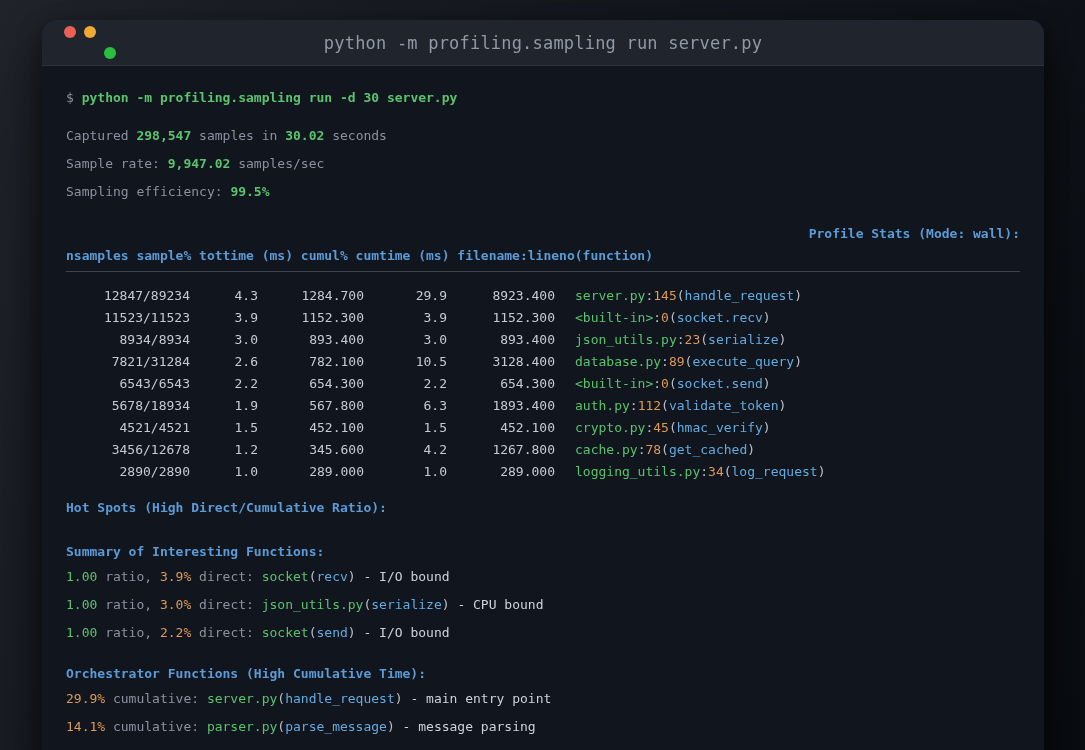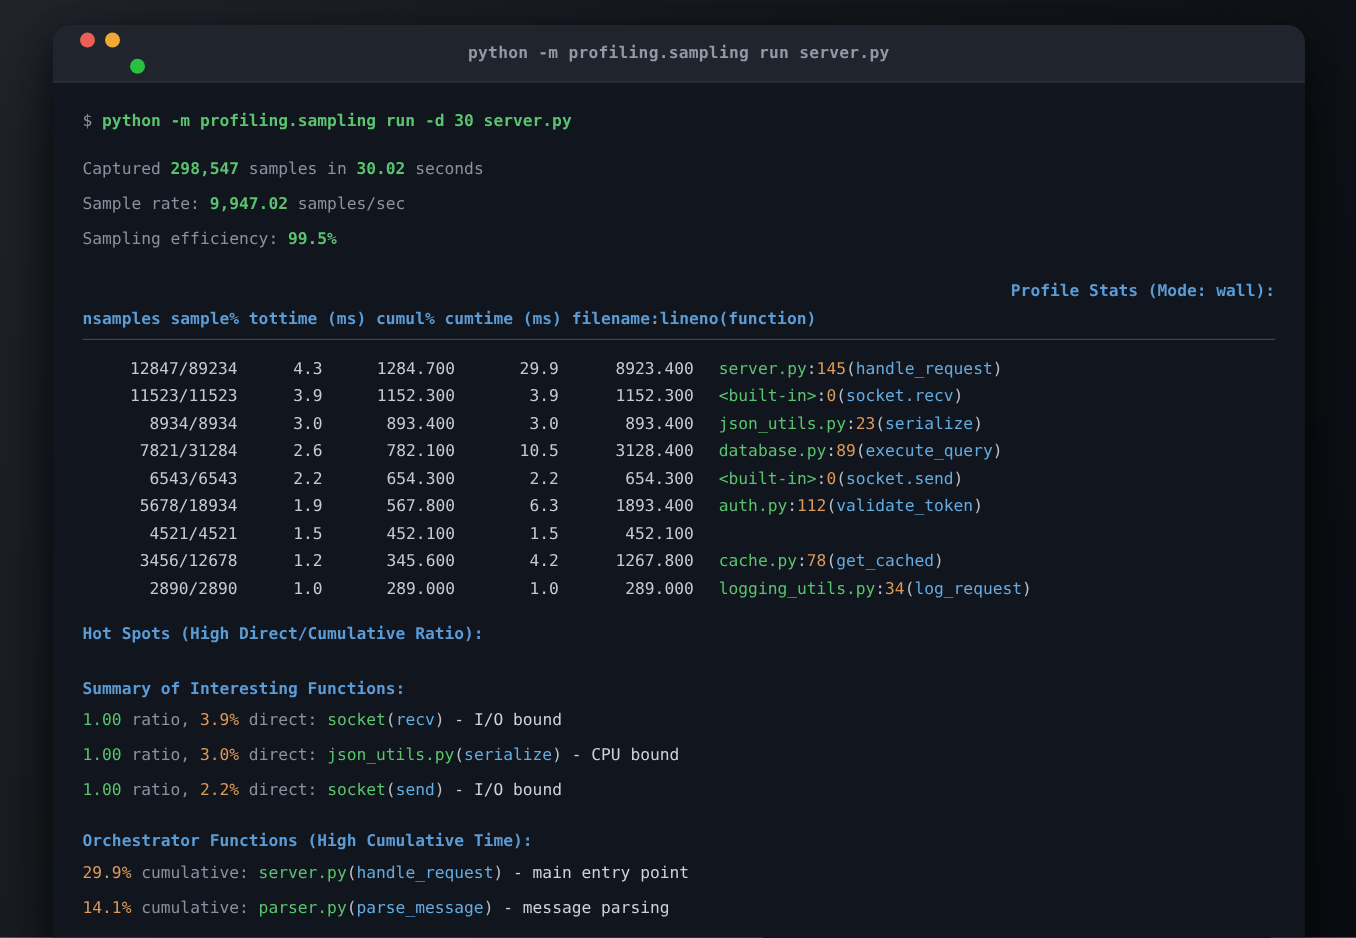--- a/index.html
+++ b/index.html
@@ -27,24 +27,23 @@
     position: relative;
   }
   .lights { display: flex; gap: 8px; z-index: 2; }
   .light { width: 12px; height: 12px; border-radius: 50%; display: inline-block; cursor: pointer; }
   .light.red { background: var(--light-red, #ec5f57); }
   .light.yellow { background: var(--light-yellow, #f0a932); }
   .light.green { background: var(--light-green, #28c03e); }
   .title {
     position: absolute; left: 0; right: 0;
     text-align: center;
-    font-size: 13px;
+    font-size: 17px;
     color: var(--title-text, #9099a6);
     letter-spacing: 0.2px;
-    font-weight: bold;
   }
   .content {
     padding: 23px 24px 0 24px;
     font-size: 13px;
     color: var(--bright, #ccd2dc);
   }
   .line { line-height: 18px; white-space: nowrap; }
   .muted  { color: var(--muted, #8a92a0); }
   .bright { color: var(--bright, #ccd2dc); }
   .green  { color: var(--green, #5ac36e); margin-top: 21px; }
@@ -123,21 +122,21 @@
     <div class="line hblue col-header">nsamples sample% tottime (ms) cumul% cumtime (ms) filename:lineno(function)</div>
     <div class="rule"></div>
 
     <div class="table">
       <div class="trow"><span class="c1">12847/89234</span><span class="c2">4.3</span><span class="c3">1284.700</span><span class="c4">29.9</span><span class="c5">8923.400</span><span class="loc"><span class="green">server.py</span><span class="punct">:</span><span class="orange">145</span><span class="punct">(</span><span class="blue">handle_request</span><span class="punct">)</span></span></div>
       <div class="trow"><span class="c1">11523/11523</span><span class="c2">3.9</span><span class="c3">1152.300</span><span class="c4">3.9</span><span class="c5">1152.300</span><span class="loc"><span class="green">&lt;built-in&gt;</span><span class="punct">:</span><span class="orange">0</span><span class="punct">(</span><span class="blue">socket.recv</span><span class="punct">)</span></span></div>
       <div class="trow"><span class="c1">8934/8934</span><span class="c2">3.0</span><span class="c3">893.400</span><span class="c4">3.0</span><span class="c5">893.400</span><span class="loc"><span class="green">json_utils.py</span><span class="punct">:</span><span class="orange">23</span><span class="punct">(</span><span class="blue">serialize</span><span class="punct">)</span></span></div>
       <div class="trow"><span class="c1">7821/31284</span><span class="c2">2.6</span><span class="c3">782.100</span><span class="c4">10.5</span><span class="c5">3128.400</span><span class="loc"><span class="green">database.py</span><span class="punct">:</span><span class="orange">89</span><span class="punct">(</span><span class="blue">execute_query</span><span class="punct">)</span></span></div>
       <div class="trow"><span class="c1">6543/6543</span><span class="c2">2.2</span><span class="c3">654.300</span><span class="c4">2.2</span><span class="c5">654.300</span><span class="loc"><span class="green">&lt;built-in&gt;</span><span class="punct">:</span><span class="orange">0</span><span class="punct">(</span><span class="blue">socket.send</span><span class="punct">)</span></span></div>
       <div class="trow"><span class="c1">5678/18934</span><span class="c2">1.9</span><span class="c3">567.800</span><span class="c4">6.3</span><span class="c5">1893.400</span><span class="loc"><span class="green">auth.py</span><span class="punct">:</span><span class="orange">112</span><span class="punct">(</span><span class="blue">validate_token</span><span class="punct">)</span></span></div>
-      <div class="trow"><span class="c1">4521/4521</span><span class="c2">1.5</span><span class="c3">452.100</span><span class="c4">1.5</span><span class="c5">452.100</span></div>
+      <div class="trow"><span class="c1">4521/4521</span><span class="c2">1.5</span><span class="c3">452.100</span><span class="c4">1.5</span><span class="c5">452.100</span><span class="loc"><span class="green">crypto.py</span><span class="punct">:</span><span class="orange">45</span><span class="punct">(</span><span class="blue">hmac_verify</span><span class="punct">)</span></span></div>
       <div class="trow"><span class="c1">3456/12678</span><span class="c2">1.2</span><span class="c3">345.600</span><span class="c4">4.2</span><span class="c5">1267.800</span><span class="loc"><span class="green">cache.py</span><span class="punct">:</span><span class="orange">78</span><span class="punct">(</span><span class="blue">get_cached</span><span class="punct">)</span></span></div>
       <div class="trow"><span class="c1">2890/2890</span><span class="c2">1.0</span><span class="c3">289.000</span><span class="c4">1.0</span><span class="c5">289.000</span><span class="loc"><span class="green">logging_utils.py</span><span class="punct">:</span><span class="orange">34</span><span class="punct">(</span><span class="blue">log_request</span><span class="punct">)</span></span></div>
     </div>
 
     <div class="line hblue hot-title">Hot Spots (High Direct/Cumulative Ratio):</div>
 
     <div class="line hblue summary-title">Summary of Interesting Functions:</div>
 
     <div class="line hot-item">
       <span class="green">1.00</span>

